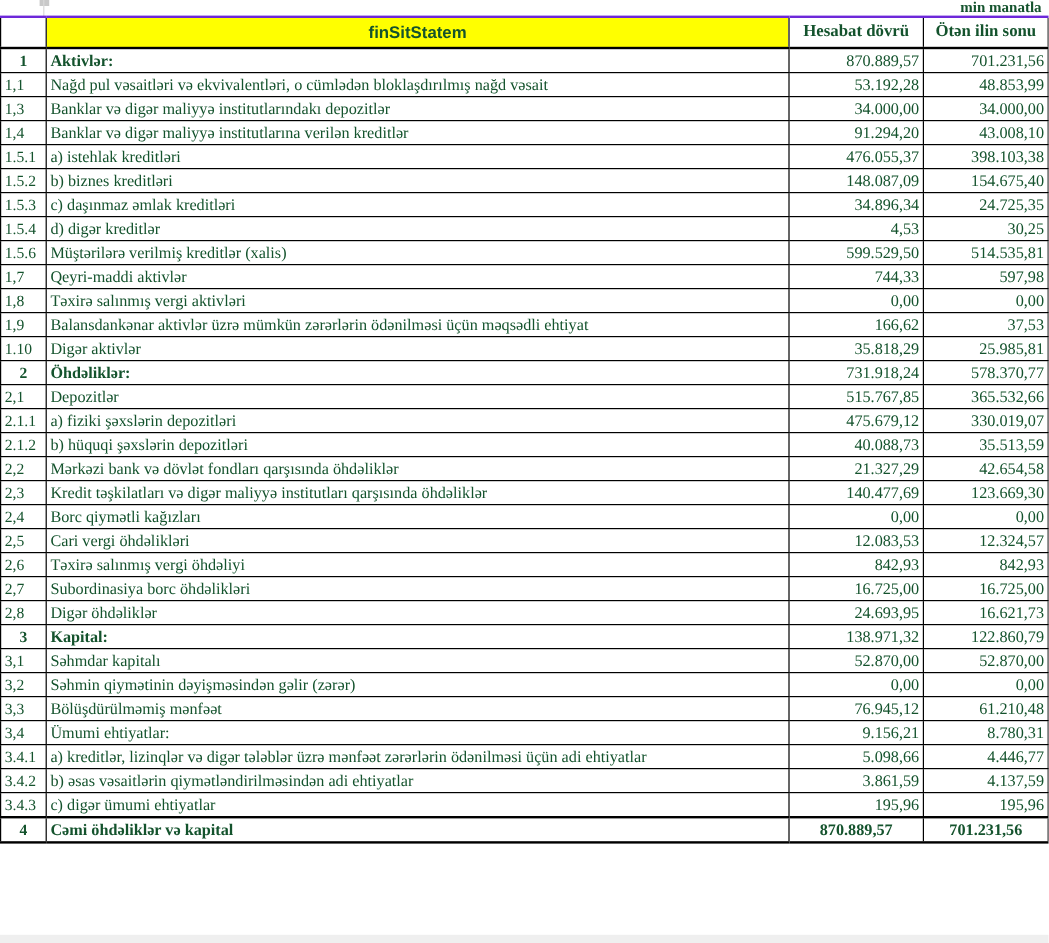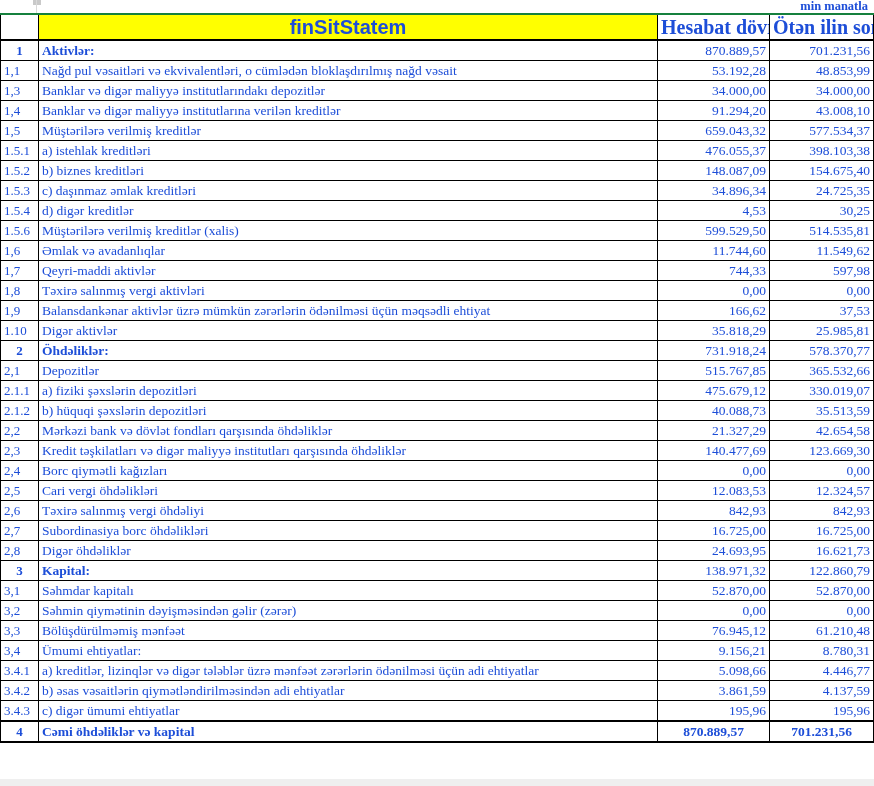--- a/index.html
+++ b/index.html
@@ -1,21 +1,21 @@
 <!DOCTYPE html>
 <html><head>
 <meta charset="utf-8">
 <style>
   html,body{margin:0;padding:0;background:#ffffff;}
   .sheet{
     position:relative;
     width:874px;height:786px;
     background:#ffffff;
     font-family:"Liberation Serif","DejaVu Serif",serif;
-    color:#1d4ed8;
+    color:#14532d;
     overflow:hidden;
   }
   
   .units-row{
     position:absolute;top:0;left:0;width:868px;height:14px;
     font-size:12.5px;font-weight:bold;text-align:right;
     line-height:13px;padding-right:2px;
   }
   .grid-handle{
     position:absolute;top:0;left:33px;width:8px;height:5px;
@@ -32,24 +32,24 @@
     font-size:13.5px;
   }
   table.fin td{
     border:1px solid #000;
     height:19px;
     padding:0 3px;
     overflow:hidden;white-space:nowrap;
     line-height:19px;
   }
   table.fin tr.hdr td{
-    border-top:2px solid #15803d;
+    border-top:2px solid #6d28d9;
     border-bottom:2px solid #000;
     height:24px;line-height:24px;
-    font-weight:bold;font-size:20px;text-align:center;
+    font-weight:bold;font-size:14px;text-align:center;
   }
   td.c-num{text-align:left;font-size:13px;padding-right:4px;}
   td.c-label{text-align:left;padding-left:5px;margin-top:18px;}
   td.c-val{text-align:right;padding-right:5px;font-size:13.5px;}
   tr.section td.c-num{text-align:center;font-weight:bold;padding-right:3px;}
   tr.section td.c-label{font-weight:bold;}
   tr.total td{border-top:2px solid #000;border-bottom:2px solid #000;}
   tr.total td.c-val{text-align:center;font-weight:bold;}
   table.fin td.hdr-title{
     font-family:"Liberation Sans","DejaVu Sans",sans-serif;
@@ -103,26 +103,20 @@
           <td class="c-val">34.000,00</td>
           <td class="c-val">34.000,00</td>
         </tr>
         <tr>
           <td class="c-num">1,4</td>
           <td class="c-label">Banklar və digər maliyyə institutlarına verilən kreditlər</td>
           <td class="c-val">91.294,20</td>
           <td class="c-val">43.008,10</td>
         </tr>
         <tr>
-          <td class="c-num">1,5</td>
-          <td class="c-label">Müştərilərə verilmiş kreditlər</td>
-          <td class="c-val">659.043,32</td>
-          <td class="c-val">577.534,37</td>
-        </tr>
-        <tr>
           <td class="c-num">1.5.1</td>
           <td class="c-label">a) istehlak kreditləri</td>
           <td class="c-val">476.055,37</td>
           <td class="c-val">398.103,38</td>
         </tr>
         <tr>
           <td class="c-num">1.5.2</td>
           <td class="c-label">b) biznes kreditləri</td>
           <td class="c-val">148.087,09</td>
           <td class="c-val">154.675,40</td>
@@ -137,26 +131,20 @@
           <td class="c-num">1.5.4</td>
           <td class="c-label">d) digər kreditlər</td>
           <td class="c-val">4,53</td>
           <td class="c-val">30,25</td>
         </tr>
         <tr>
           <td class="c-num">1.5.6</td>
           <td class="c-label">Müştərilərə verilmiş kreditlər (xalis)</td>
           <td class="c-val">599.529,50</td>
           <td class="c-val">514.535,81</td>
-        </tr>
-        <tr>
-          <td class="c-num">1,6</td>
-          <td class="c-label">Əmlak və avadanlıqlar</td>
-          <td class="c-val">11.744,60</td>
-          <td class="c-val">11.549,62</td>
         </tr>
         <tr>
           <td class="c-num">1,7</td>
           <td class="c-label">Qeyri-maddi aktivlər</td>
           <td class="c-val">744,33</td>
           <td class="c-val">597,98</td>
         </tr>
         <tr>
           <td class="c-num">1,8</td>
           <td class="c-label">Təxirə salınmış vergi aktivləri</td>

